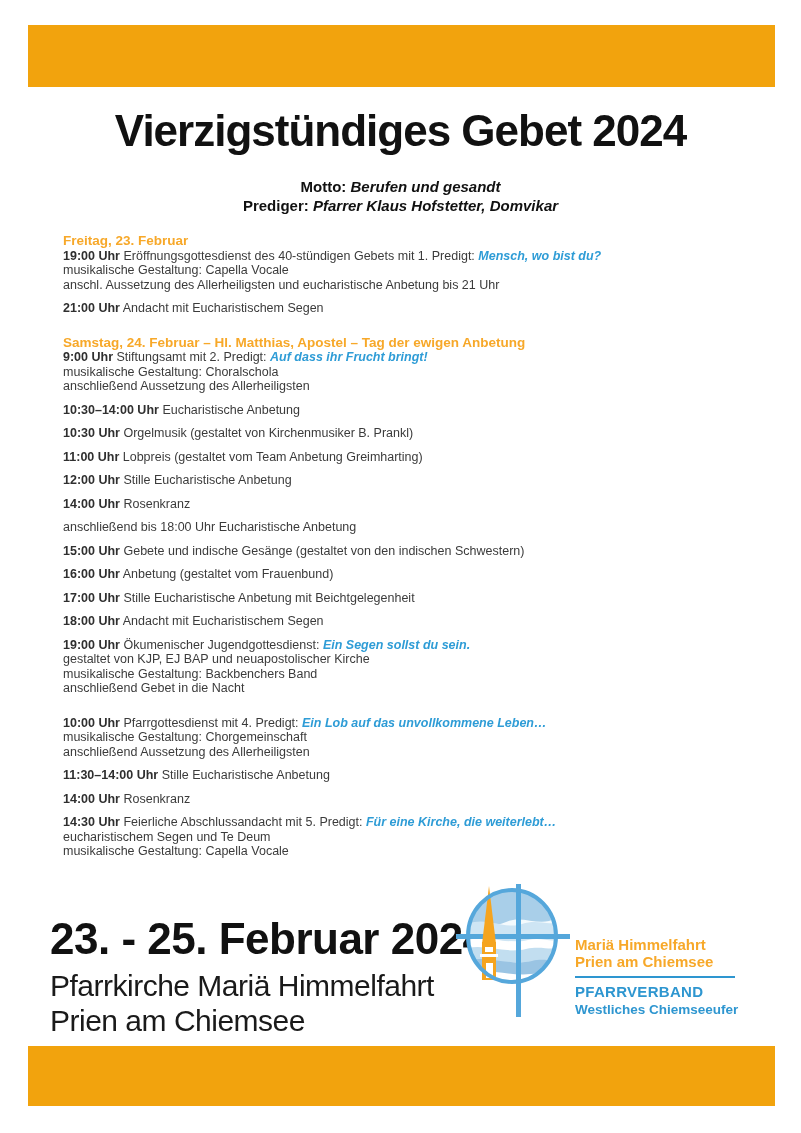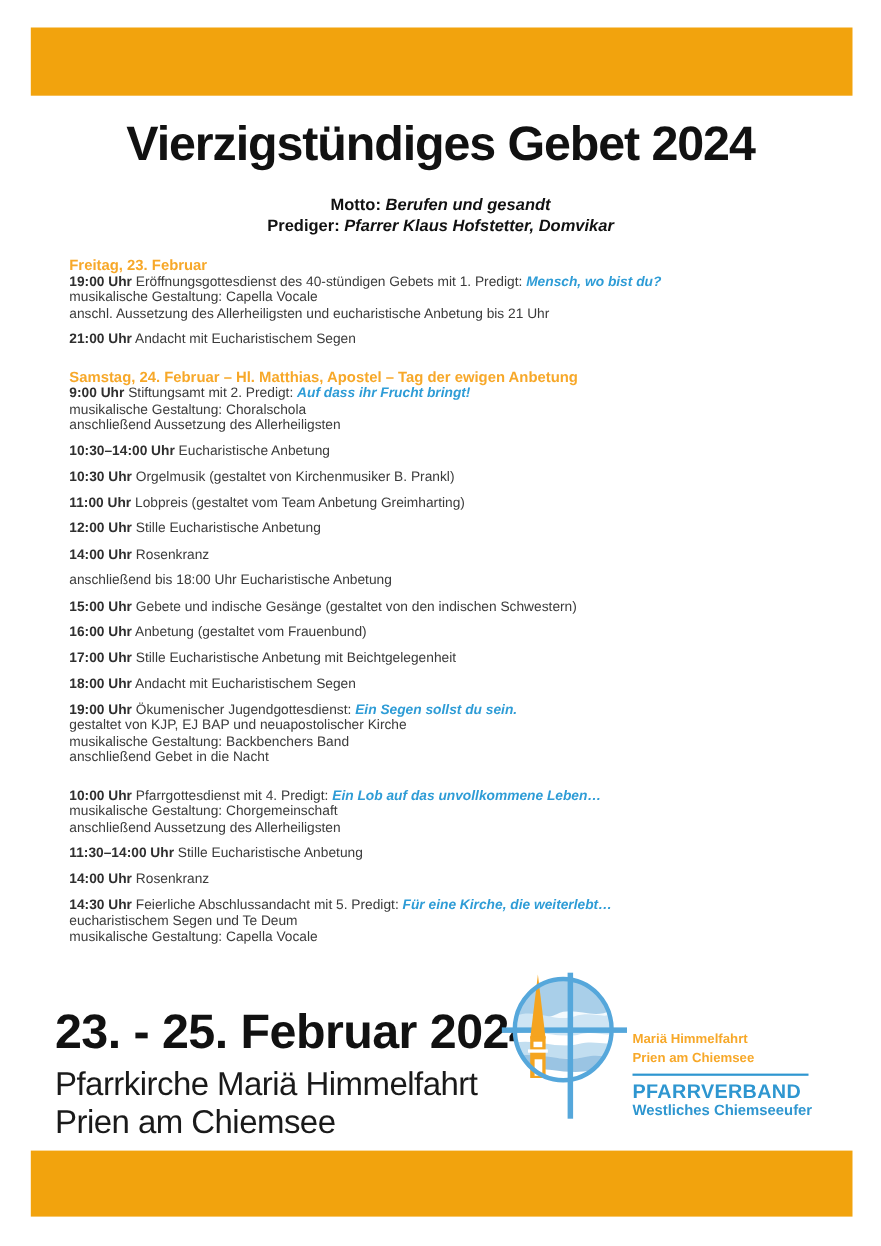--- a/index.html
+++ b/index.html
@@ -35,23 +35,23 @@
   .footer-dates{
     position:absolute;left:50px;top:914px;
     font-size:44px;font-weight:700;color:#111;letter-spacing:-0.5px;
   }
   .footer-church{
     position:absolute;left:50px;top:968px;
     font-size:30px;color:#1a1a1a;line-height:35px;letter-spacing:-0.5px;
   }
   .logo-wrap{position:absolute;left:456px;top:884px;width:114px;height:140px;}
   .logo-text{position:absolute;left:575px;top:936px;width:200px;}
-  .logo-text .ln-orange{color:var(--heading-orange,#F7A829);font-weight:700;font-size:12px;line-height:17px;}
+  .logo-text .ln-orange{color:var(--heading-orange,#F7A829);font-weight:700;font-size:15px;line-height:17px;}
   .logo-rule{height:2px;background:var(--logo-blue,#2E96D0);width:160px;margin:6px 0 5px 0;}
-  .logo-text .ln-blue-big{color:var(--logo-blue,#2E96D0);font-weight:700;font-size:18px;line-height:18px;letter-spacing:0.3px;}
+  .logo-text .ln-blue-big{color:var(--logo-blue,#2E96D0);font-weight:700;font-size:15px;line-height:18px;letter-spacing:0.3px;}
   .logo-text .ln-blue{color:var(--logo-blue,#2E96D0);font-weight:700;font-size:13.5px;line-height:17px;}
 </style>
 </head>
 <body>
 
 <div class="bar bar-top"></div>
 
 <div class="page-title">Vierzigstündiges Gebet 2024</div>
 
 <div class="motto-block">

